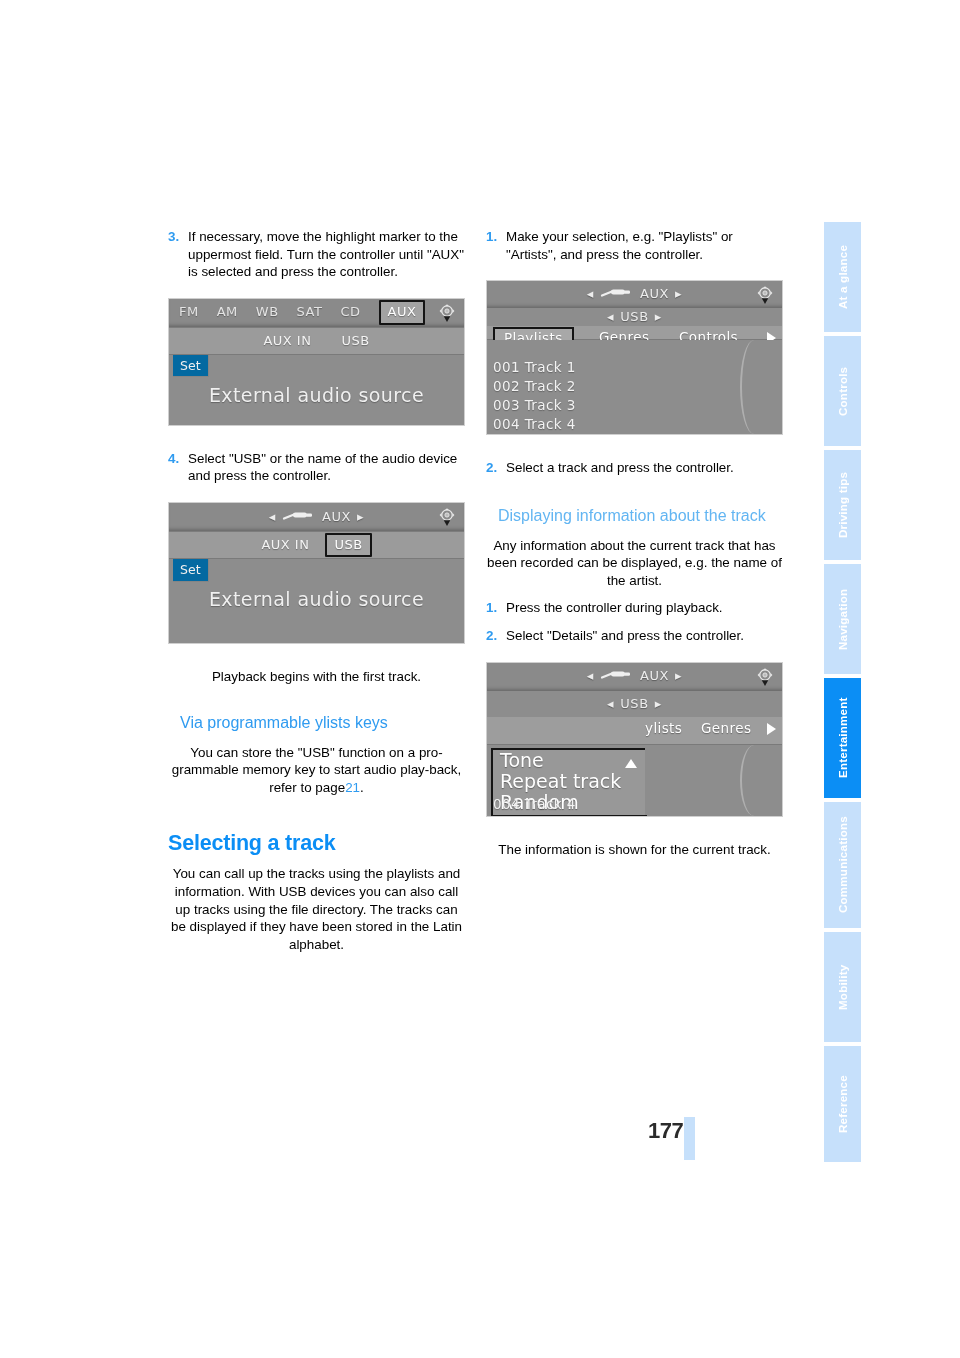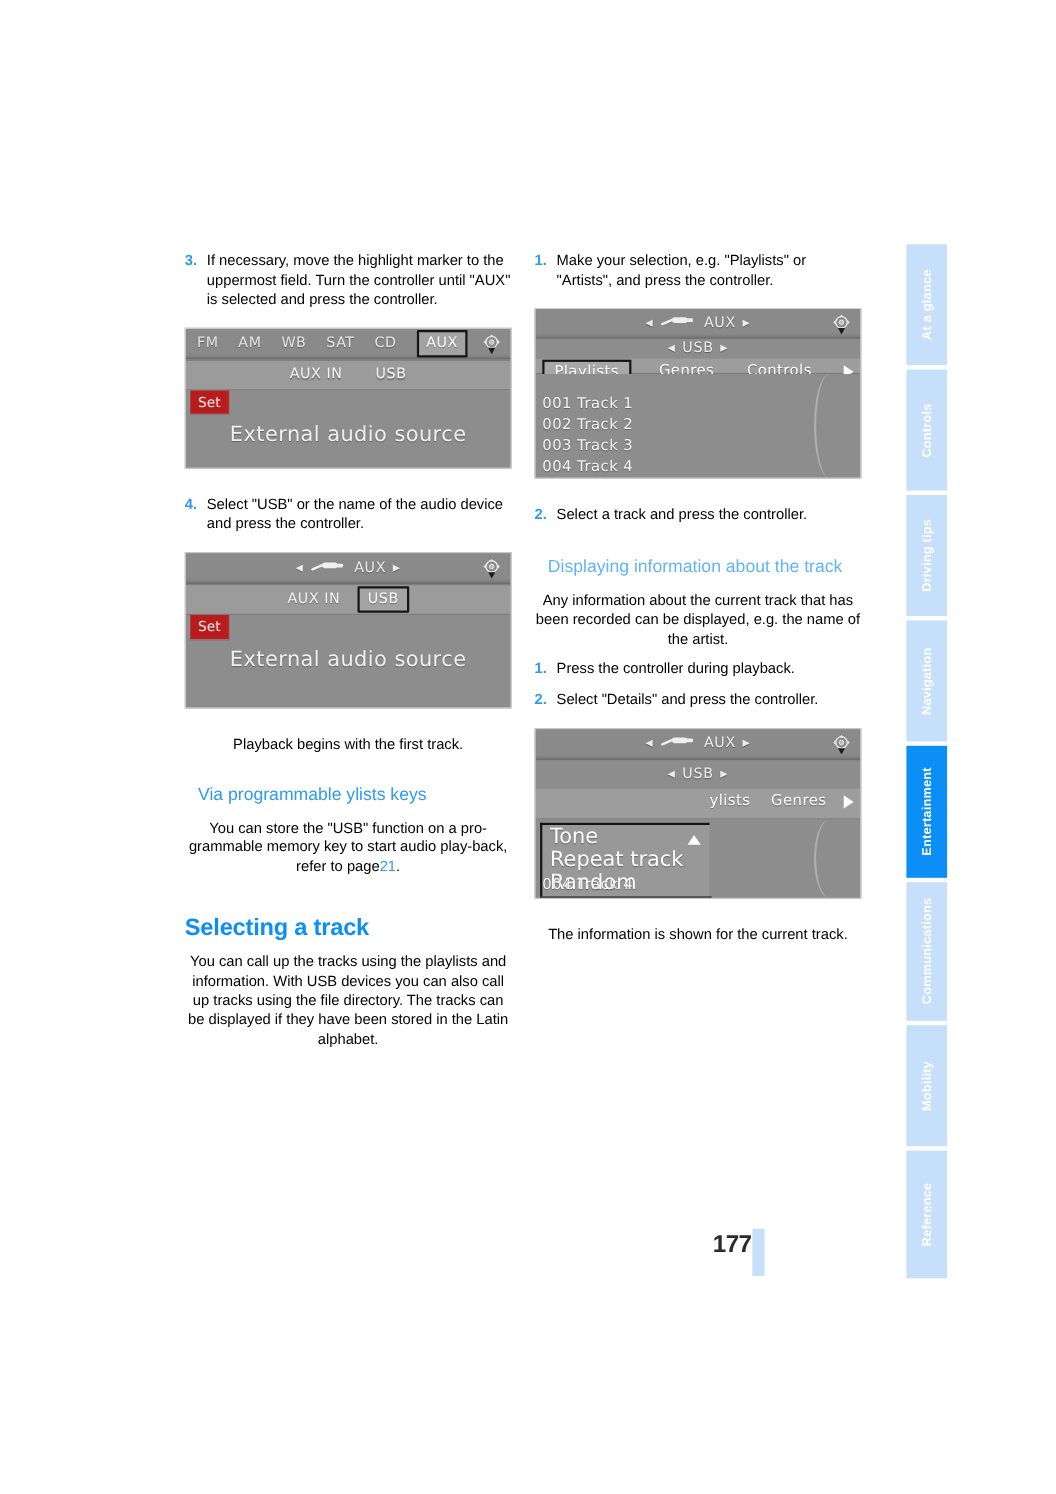--- a/index.html
+++ b/index.html
@@ -155,21 +155,21 @@
     letter-spacing: .5px;
     color: #f4f4f4;
     text-shadow: 0 1px 1px rgba(0,0,0,.3);
     position: relative;
   }
   .shot .band.centered { justify-content: center; gap: 30px; }
   .shot .setchip {
     position: absolute;
     left: 4px;
     top: 0;
-    background: #b91c1c;
+    background: #0369a1;
     color: #efefef;
     font-size: 12.5px;
     padding: 2px 7px;
     border-right: 1px solid #858585;
     border-bottom: 1px solid #858585;
   }
   .shot .stage {
     position: relative;
     background: #8d8d8d;
     flex: 1 1 auto;

